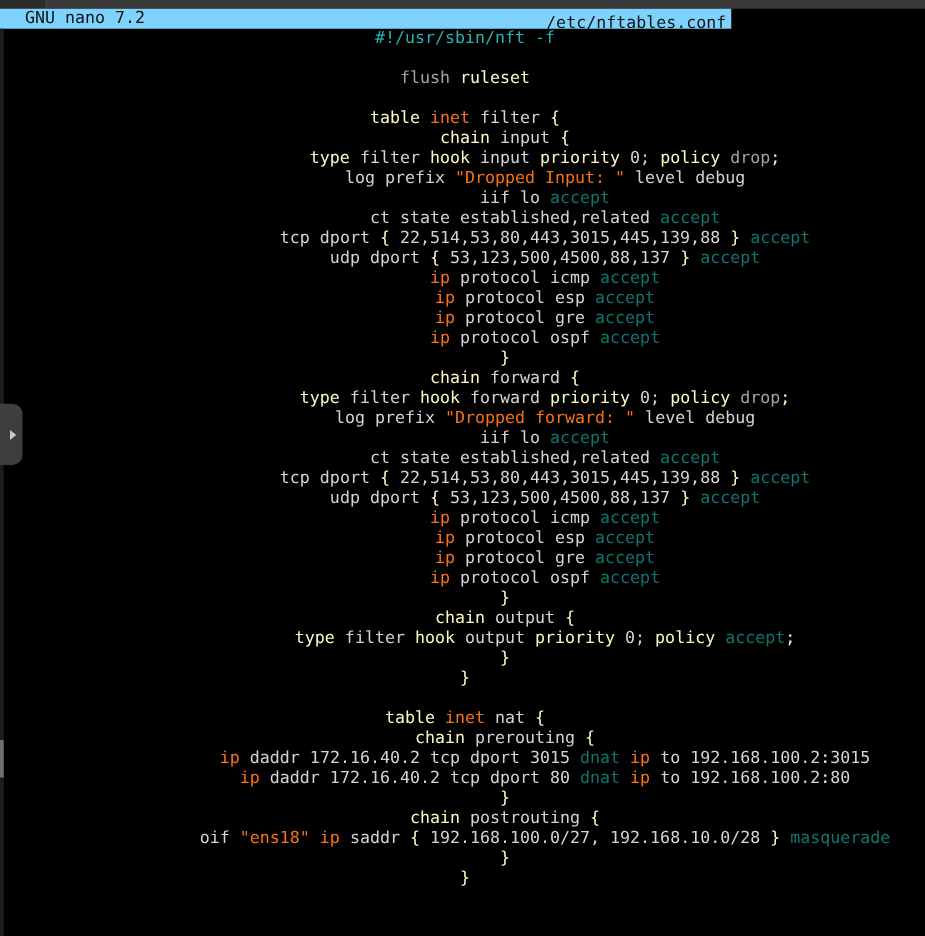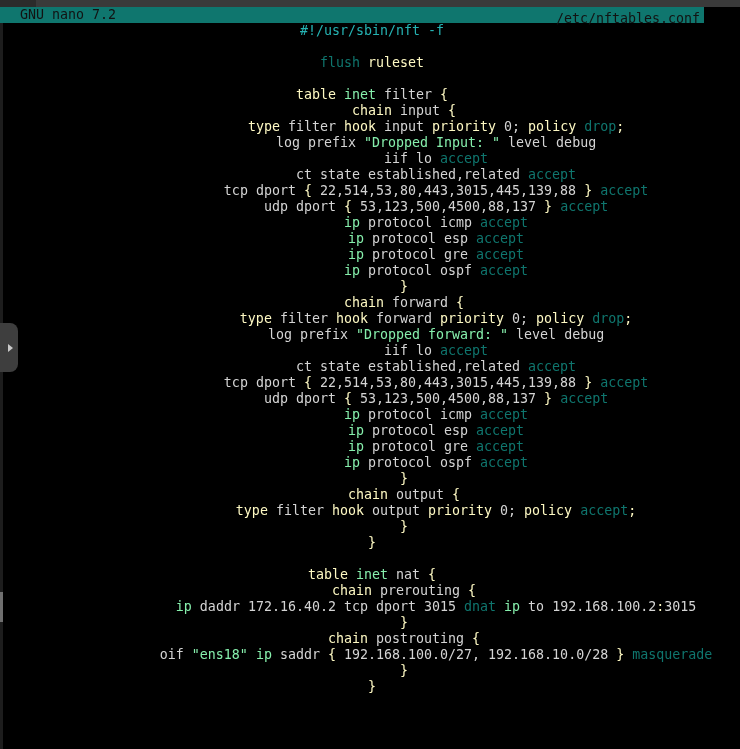--- a/index.html
+++ b/index.html
@@ -3,34 +3,34 @@
 <meta charset="utf-8">
 <style>
   html,body{margin:0;padding:0;}
   body{
     width:740px;height:749px;background:#000;overflow:hidden;position:relative;
     font-family:"DejaVu Sans Mono","Liberation Mono",monospace;
   }
   .top-strip{position:absolute;top:0;left:0;width:740px;height:7px;background:#3a3a3a;}
   .top-strip-left{position:absolute;top:0;left:0;width:36px;height:7px;background:#2b2b2b;}
   .titlebar{
-    position:absolute;top:7px;left:0;width:704px;height:16px;background:#0f766e;
+    position:absolute;top:7px;left:0;width:585px;height:16px;background:#7dd3fc;
     color:#121212;font-size:13.3px;line-height:16px;white-space:pre;
   }
   .titlebar .app{position:absolute;left:20px;top:0;}
   .titlebar .file{position:absolute;right:4px;top:4px;}
   .editor{
     position:absolute;top:23px;left:4px;width:736px;
     font-size:13.3px;line-height:16px;
   }
   .line{height:16px;white-space:pre;text-align:center;}
   .tok-def{color:#d4d4d4}
   .tok-green{color:#fef9c3}
-  .tok-red{color:#0f766e}
-  .tok-orange{color:#86efac}
+  .tok-red{color:#a3a3a3}
+  .tok-orange{color:#f97316}
   .tok-blue{color:#0f766e}
   .tok-cyan{color:#25b3b3}
   .left-strip{position:absolute;left:0;top:23px;width:3px;height:726px;background:#1d1d1d;}
   .left-strip-thumb{position:absolute;left:0;top:592px;width:3px;height:30px;background:#6f6f6f;}
   .handle{
     position:absolute;left:0;top:323px;width:18px;height:49px;background:#3e3e3e;
     border-radius:0 8px 8px 0;cursor:pointer;
   }
   .handle-arrow{
     position:absolute;left:8px;top:21px;width:0;height:0;
@@ -80,20 +80,21 @@
     <div class="line"><span class="tok-def">                </span><span class="tok-orange">ip</span><span class="tok-def"> protocol ospf </span><span class="tok-blue">accept</span></div>
     <div class="line"><span class="tok-def">        </span><span class="tok-green">}</span></div>
     <div class="line"><span class="tok-def">        </span><span class="tok-green">chain</span><span class="tok-def"> output </span><span class="tok-green">{</span></div>
     <div class="line"><span class="tok-def">                </span><span class="tok-green">type</span><span class="tok-def"> filter </span><span class="tok-green">hook</span><span class="tok-def"> output </span><span class="tok-green">priority</span><span class="tok-def"> 0; </span><span class="tok-green">policy</span><span class="tok-def"> </span><span class="tok-blue">accept</span><span class="tok-green">;</span></div>
     <div class="line"><span class="tok-def">        </span><span class="tok-green">}</span></div>
     <div class="line"><span class="tok-green">}</span></div>
     <div class="line"></div>
     <div class="line"><span class="tok-green">table</span><span class="tok-def"> </span><span class="tok-orange">inet</span><span class="tok-def"> nat </span><span class="tok-green">{</span></div>
     <div class="line"><span class="tok-def">        </span><span class="tok-green">chain</span><span class="tok-def"> prerouting </span><span class="tok-green">{</span></div>
     <div class="line"><span class="tok-def">                </span><span class="tok-orange">ip</span><span class="tok-def"> daddr 172.16.40.2 tcp dport 3015 </span><span class="tok-blue">dnat</span><span class="tok-def"> </span><span class="tok-orange">ip</span><span class="tok-def"> to 192.168.100.2</span><span class="tok-green">:</span><span class="tok-def">3015</span></div>
+    <div class="line"><span class="tok-def">                </span><span class="tok-orange">ip</span><span class="tok-def"> daddr 172.16.40.2 tcp dport 80 </span><span class="tok-blue">dnat</span><span class="tok-def"> </span><span class="tok-orange">ip</span><span class="tok-def"> to 192.168.100.2</span><span class="tok-green">:</span><span class="tok-def">80</span></div>
     <div class="line"><span class="tok-def">        </span><span class="tok-green">}</span></div>
     <div class="line"><span class="tok-def">        </span><span class="tok-green">chain</span><span class="tok-def"> postrouting </span><span class="tok-green">{</span></div>
     <div class="line"><span class="tok-def">                oif </span><span class="tok-orange">"ens18"</span><span class="tok-def"> </span><span class="tok-orange">ip</span><span class="tok-def"> saddr </span><span class="tok-green">{</span><span class="tok-def"> 192.168.100.0/27, 192.168.10.0/28 </span><span class="tok-green">}</span><span class="tok-def"> </span><span class="tok-blue">masquerade</span></div>
     <div class="line"><span class="tok-def">        </span><span class="tok-green">}</span></div>
     <div class="line"><span class="tok-green">}</span></div>
   </div>
 
 <div class="left-strip"></div>
 <div class="left-strip-thumb"></div>
 

